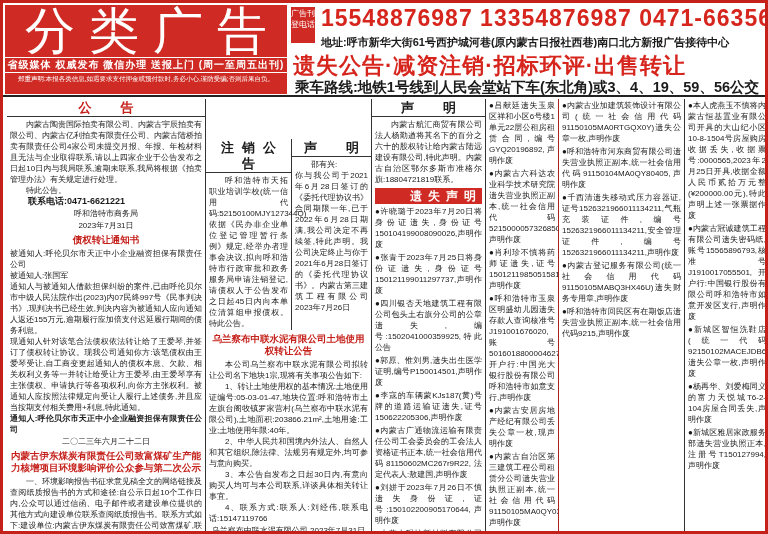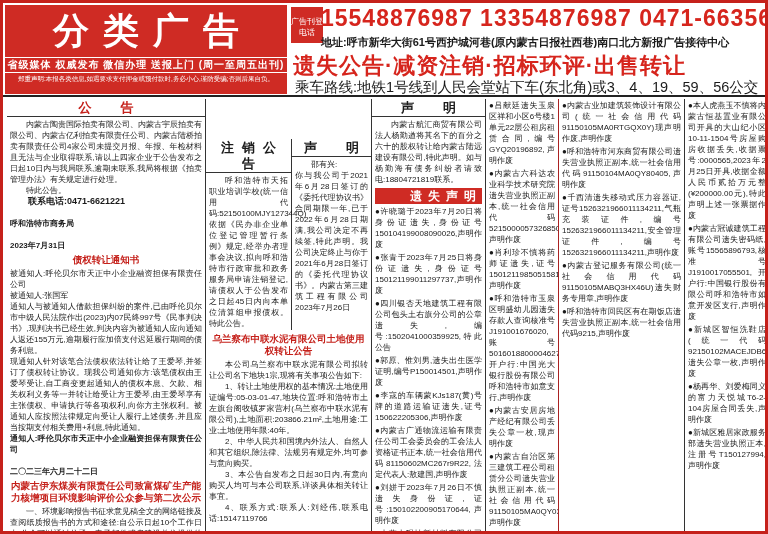--- a/index.html
+++ b/index.html
@@ -1,44 +1,44 @@
 <!DOCTYPE html>
 <html><head>
 <meta charset="utf-8">
 <style>
   * { margin:0; padding:0; box-sizing:border-box; }
   body { background:#888; font-family:"Liberation Sans","DejaVu Sans",sans-serif; }
   .page { position:relative; width:768px; height:534px; background:#fff; border:3px solid #c5211b; overflow:hidden; color:#1a1a1a; }
   
   .masthead { position:absolute; top:0; left:0; right:0; height:94px; border-bottom:2px solid #222; background:#fff; }
   .brand { position:absolute; left:2px; top:2px; width:282px; height:89px; background:#cf2b24; color:#fff; overflow:hidden; }
-  .brand-title { font-size:36px; font-weight:bold; text-align:center; letter-spacing:14px; line-height:52px; padding-left:14px; }
+  .brand-title { font-size:50px; font-weight:normal; text-align:center; letter-spacing:14px; line-height:52px; padding-left:14px; }
   .brand-tagline { font-size:10px; font-weight:bold; text-align:center; line-height:14px; border-top:1px solid #fff; letter-spacing:1px; }
   .brand-disclaimer { font-size:6.5px; text-align:center; line-height:9px; border-top:1px solid #fff; padding-top:1px; white-space:nowrap; }
-  .phonebox { position:absolute; left:288px; top:4px; width:32px; height:36px; background:#cf2b24; color:#fff; font-size:8px; line-height:11px; text-align:center; padding-top:9px; }
+  .phonebox { position:absolute; left:288px; top:4px; width:24px; height:36px; background:#cf2b24; color:#fff; font-size:8px; line-height:11px; text-align:center; padding-top:1px; }
   .phones { position:absolute; left:318px; top:2px; width:448px; font-size:23px; font-weight:bold; color:#d6251d; letter-spacing:1px; white-space:nowrap; }
   .address { position:absolute; left:318px; top:32px; width:448px; font-size:11px; font-weight:bold; white-space:nowrap; }
   .services { position:absolute; left:290px; top:48px; width:476px; font-size:22px; font-weight:900; color:#d6251d; letter-spacing:1px; white-space:nowrap; }
-  .route { position:absolute; left:292px; top:75px; width:474px; font-size:14.5px; font-weight:normal; white-space:nowrap; }
+  .route { position:absolute; left:292px; top:75px; width:474px; font-size:14.5px; font-weight:bold; white-space:nowrap; }
   
   .content { position:absolute; top:96px; left:2px; right:2px; bottom:0; }
   .col { position:absolute; top:0; height:435px; overflow:hidden; padding:1px 3px; font-size:8px; line-height:11px; text-align:justify; }
   .col-1 { left:2px;  width:199px; border-right:1px solid #333; }
   .col-23{ left:201px; width:166px; border-right:1px solid #333; padding:0; }
   .col-4 { left:367px; width:114px; border-right:1px solid #333; }
   .col-5 { left:481px; width:73px;  border-right:1px solid #a22; }
   .col-6 { left:554px; width:126px; border-right:1px solid #333; }
   .col-7 { left:680px; width:84px; }
   .sec-head { font-size:13px; font-weight:bold; text-align:center; letter-spacing:8px; line-height:16px; border-bottom:1px solid #333; margin:0 -3px 2px; padding-left:8px; }
   .sec-head.red { color:#c5211b; }
   .red-title { color:#c5211b; font-weight:bold; text-align:center; font-size:9.5px; line-height:12px; margin:3px 0 2px; }
   .para { text-indent:2em; }
   .plain { text-indent:0; }
   .preline { white-space:pre-line; }
-  .sign { text-align:left; font-weight:bold; margin-top:11px; }
+  .sign { text-align:center; font-weight:normal; margin-top:1px; }
   .phone-line { font-weight:bold; font-size:9px; }
   .loss-banner { background:#cf2b24; color:#fff; font-weight:bold; text-align:right; font-size:12px; letter-spacing:6px; line-height:16px; margin:3px 0 2px; padding-left:6px; }
   .split { display:flex; border-bottom:0;margin-top:40px; }
   .split .c2 { width:86px; border-right:1px solid #333; padding:1px 3px; }
   .split .c3 { flex:1; padding:1px 3px; }
   .split .sec-head { margin:0 -3px 2px; }
   .c23-body { padding:0 3px; }
   .loss-list p { margin-bottom:2px; }
 </style>
 </head>
@@ -108,21 +108,21 @@
         <div>
             <p class="para">尊敬的【天福·九熙府】业主:</p>
             <p class="para">您好!您所购买的【天福·九熙府】住宅楼1号楼、2号楼、3号楼现已竣工,具备房屋交付条件,现通知您前来办理收房手续。</p>
           </div>
 
       </div>
     </div>
 
     <div class="col col-4">
       <div class="sec-head">声　明</div>
-      <p class="para">内蒙古航汇商贸有限公司法人杨勤遒将其名下的百分之六十的股权转让给内蒙古陆远建设有限公司,特此声明。如与杨勤海有债务纠纷者请致电:18804721819联系。</p>
+      <p class="para">内蒙古航汇商贸有限公司法人杨勤遒将其名下的百分之六十的股权转让给内蒙古陆远建设有限公司,特此声明。内蒙古自治区鄂尔多斯市准格尔旗:18804721819联系。</p>
       <div class="loss-banner">遗失声明</div>
       <div class="loss-list">
           <p class="plain">●许晓璐于2023年7月20日将身份证遗失,身份证号150104199008090026,声明作废</p>
           <p class="plain">●张青于2023年7月25日将身份证遗失,身份证号150121199011297737,声明作废</p>
           <p class="plain">●四川银杏天地建筑工程有限公司包头土右旗分公司的公章遗失,编号:1502041000359925,特此公告</p>
           <p class="plain">●郭原、惟刘男,遗失出生医学证明,编号P150014501,声明作废</p>
           <p class="plain">●李寇的车辆蒙KJs187(黄)号牌的道路运输证遗失,证号150622205306,声明作废</p>
           <p class="plain">●内蒙古广通物流运输有限责任公司工会委员会的工会法人资格证书正本,统一社会信用代码81150602MC267r9R22,法定代表人:敖建国,声明作废</p>
           <p class="plain">●刘姘于2023年7月26日不慎遗失身份证,证号:150102200905170644,声明作废</p>
           <p class="plain">●内蒙古琨坤新材料有限公司(统一社会信用代码:91150105MACCFWHE61)遗失公章一枚,声明作废</p>
@@ -136,31 +136,31 @@
           <p class="plain">●肖利珍不慎将药师证遗失,证号150121198505158169,声明作废</p>
           <p class="plain">●呼和浩特市玉泉区明盛幼儿园遗失存款人查询核准号J191001676020,账号50160188000046270,开户行:中国光大银行股份有限公司呼和浩特市如意支行,声明作废</p>
           <p class="plain">●内蒙古安居房地产经纪有限公司丢失公章一枚,现声明作废</p>
           <p class="plain">●内蒙古自治区第三建筑工程公司租赁分公司遗失营业执照正副本,统一社会信用代码91150105MA0QY03G6R,声明作废</p>
           <p class="plain">●呼市宏大鑫烟筒厂(统一社会信用代码92150626MA0N7JLX17)的公章遗失,声明作废</p>
         </div>
     </div>
 
     <div class="col col-6">
       <div class="loss-list">
-          <p class="plain">●内蒙古业加建筑装饰设计有限公司(统一社会信用代码91150105MA0RTGQX0Y)现声明作废,声明作废</p>
+          <p class="plain">●内蒙古业加建筑装饰设计有限公司(统一社会信用代码91150105MA0RTGQX0Y)遗失公章一枚,声明作废</p>
           <p class="plain">●呼和浩特市河东商贸有限公司遗失营业执照正副本,统一社会信用代码91150104MA0QY80405,声明作废</p>
           <p class="plain">●千西清遗失移动式压力容器证,证号1526321966011134211,气瓶充装证件,编号1526321966011134211,安全管理证件,编号1526321966011134211,声明作废</p>
           <p class="plain">●内蒙古登记服务有限公司(统一社会信用代码91150105MABQ3HX46U)遗失财务专用章,声明作废</p>
           <p class="plain">●呼和浩特市回民区有在期饭店遗失营业执照正副本,统一社会信用代码9215,声明作废</p>
         </div>
     </div>
 
     <div class="col col-7">
       <div class="loss-list">
-          <p class="plain">●本人虎燕玉不慎将内蒙古恒基置业有限公司开具的大山纪小区10-11-1504号房屋购房收据丢失,收据票号:0000565,2023年2月25日开具,收据金额人民币贰拾万元整(¥200000.00元),特此声明上述一张票据作废</p>
+          <p class="plain">●本人虎燕玉不慎将内蒙古恒基置业有限公司开具的大山纪小区10-8-1504号房屋购房收据丢失,收据票号:0000565,2023年2月25日开具,收据金额人民币贰拾万元整(¥200000.00元),特此声明上述一张票据作废</p>
           <p class="plain">●内蒙古冠诚建筑工程有限公司遗失密码纸,账号15565896793,核准号J1910017055501,开户行:中国银行股份有限公司呼和浩特市如意开发区支行,声明作废</p>
           <p class="plain">●新城区智恒洗鞋店(统一代码92150102MACEJDB6X7)遗失公章一枚,声明作废</p>
           <p class="plain">●杨再华、刘爱梅同义的富力天悦城T6-2-104房屋合同丢失,声明作废</p>
           <p class="plain">●新城区雅居家政服务部遗失营业执照正本,注册号T150127994,声明作废</p>
         </div>
     </div>
 
   </div>
 </div>
 

